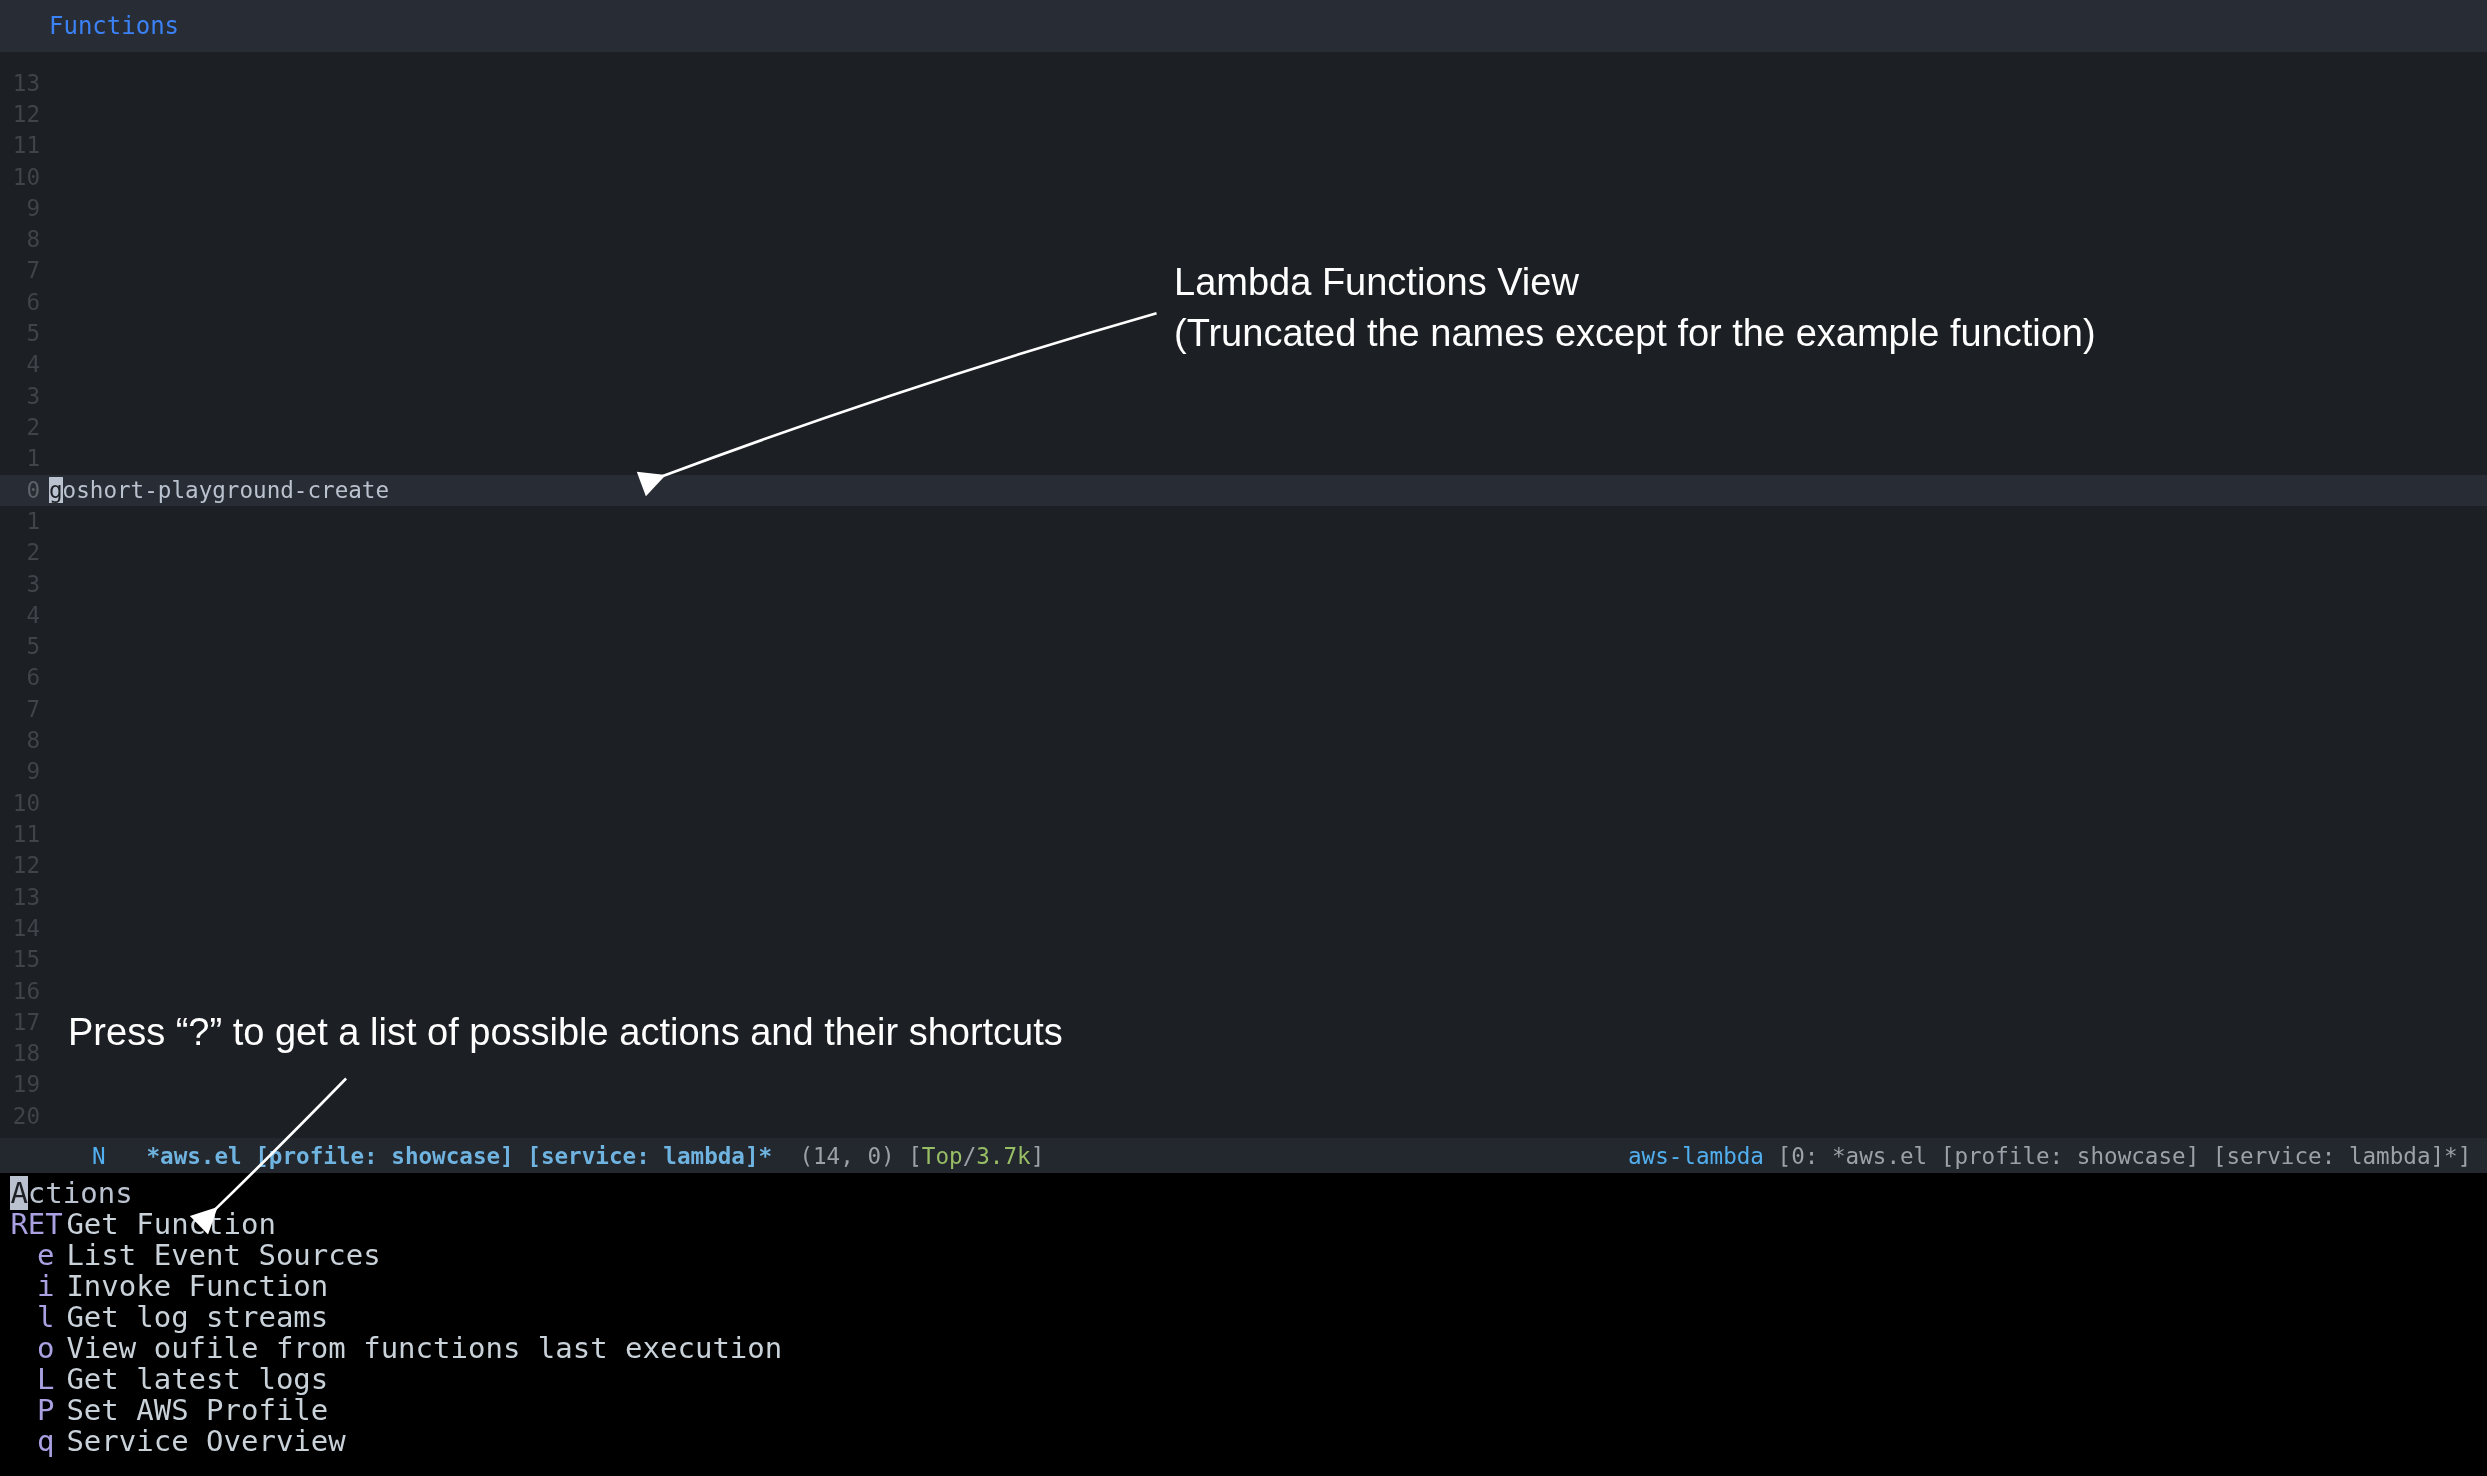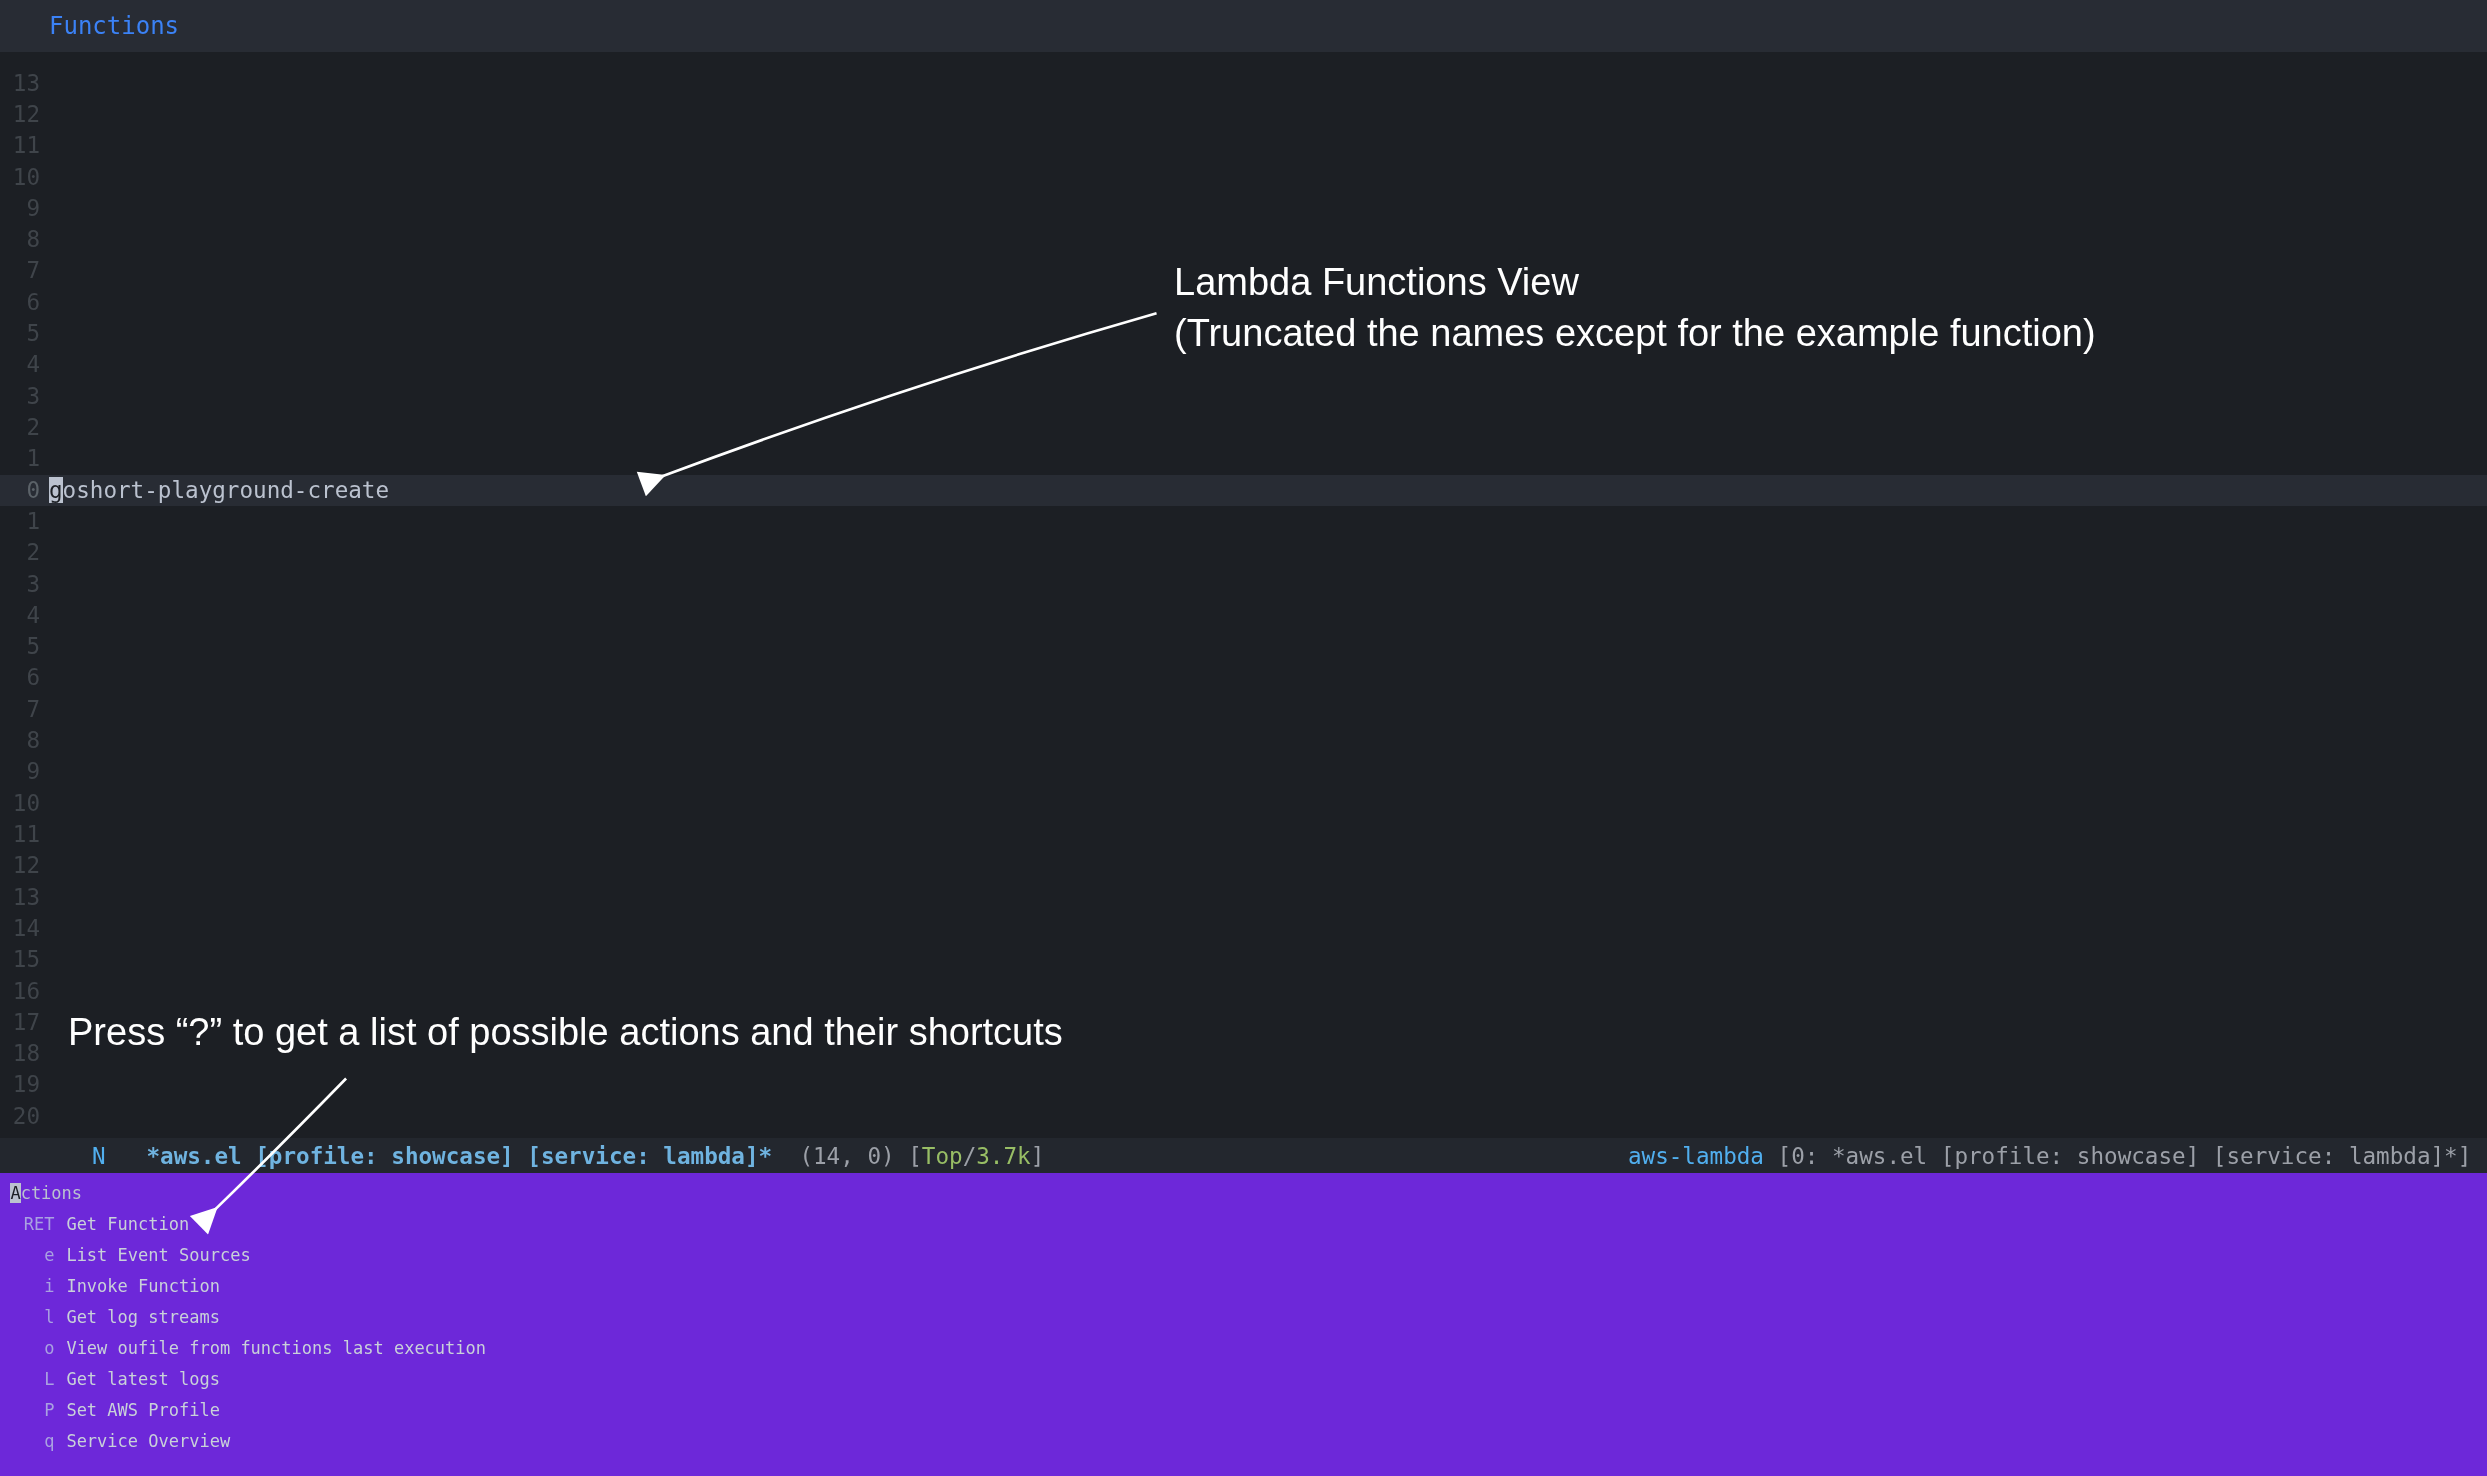--- a/index.html
+++ b/index.html
@@ -92,25 +92,25 @@
   .m-ind { color: #51afef; }
   .m-buf { color: #6fb3e0; font-weight: 600; }
   .m-pos { color: #98be65; }
   .m-size { color: #98be65; }
   .m-mode { color: #51afef; }
 
   .actions-panel {
     position: absolute;
     left: 0; right: 0; bottom: 0;
     height: 304px;
-    background: #6d28d9;
+    background: #000000;
     color: #bbc2cf;
     padding-top: 5.2px;
     padding-left: 10.4px;
-    font-size: 17px;
+    font-size: 29px;
     line-height: 31px;
   }
   .actions-title { white-space: pre; }
   .actions-title .hl {
     background: #bbc2cf;
     color: #1c1f24;
   }
   .action-row { white-space: pre; height: 31px; }
   .act-key { color: #a9a1e1; display: inline-block; width: 56px; text-align: right; padding-right: 12px; }
   .act-desc { color: #c9d1d9; }

